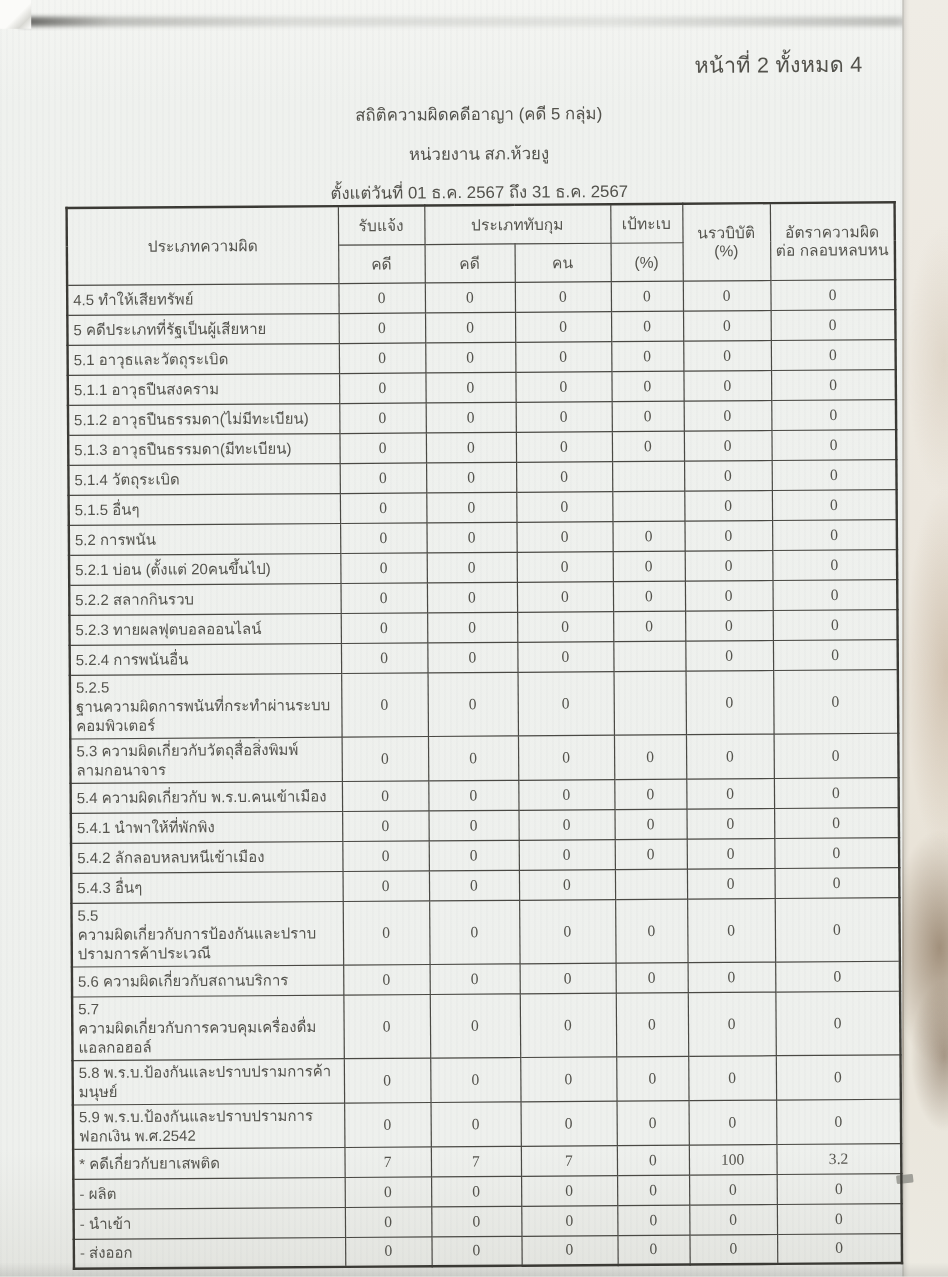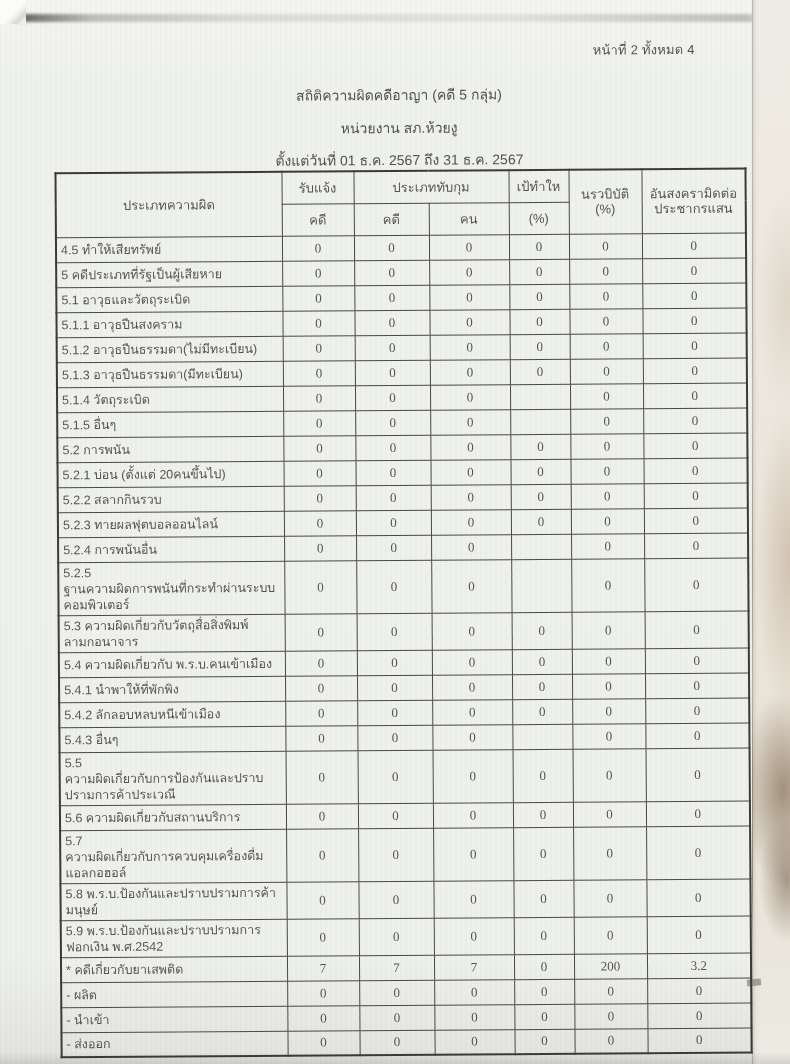--- a/index.html
+++ b/index.html
@@ -43,21 +43,21 @@
   .edge-bottom{
     position:absolute;bottom:0;left:0;width:100%;height:12px;
     background:linear-gradient(180deg,rgba(0,0,0,0),rgba(0,0,0,.10));
   }
   
   .content{
     position:absolute;top:0;left:0;width:790px;height:1064px;
     transform:rotate(-0.4deg);transform-origin:50% 50%;
     color:#53524c;
   }
-  .page-label{position:absolute;top:41px;right:92px;font-size:13px;letter-spacing:.2px;}
+  .page-label{position:absolute;top:41px;right:68px;font-size:18px;letter-spacing:.2px;}
   .c-line{position:absolute;left:57px;width:690px;text-align:center;font-size:14px;}
   .title{top:84px;}
   .subtitle{top:117px;}
   .dates{top:149px;}
 
   table.stats{
     position:absolute;left:57px;top:170px;width:690px;
     border-collapse:collapse;table-layout:fixed;
     border:2px solid #3b3a35;
     background:transparent;
@@ -101,23 +101,23 @@
         <col style="width:80px">
           <col style="width:60px">
           <col style="width:73px">
           <col style="width:104px">
       </colgroup>
       <thead>
         <tr>
           <th rowspan="2">ประเภทความผิด</th>
           <th>รับแจ้ง</th>
           <th colspan="2">ประเภททับกุม</th>
-          <th>เป้ทำให</th>
+          <th>เป้ทะเบ</th>
           <th rowspan="2">นรวบิบัติ (%)</th>
-          <th rowspan="2">อันสงครามิดต่อ ประชากรแสน</th>
+          <th rowspan="2">อัตราความผิดต่อ กลอบหลบหน</th>
         </tr>
         <tr>
           <th>คดี</th>
           <th>คดี</th>
           <th>คน</th>
           <th>(%)</th>
         </tr>
       </thead>
       <tbody>
           <tr>
@@ -338,21 +338,21 @@
             <td class="num">0</td>
             <td class="num">0</td>
             <td class="num">0</td>
           </tr>
           <tr>
             <td class="label">* คดีเกี่ยวกับยาเสพติด</td>
             <td class="num">7</td>
             <td class="num">7</td>
             <td class="num">7</td>
             <td class="num">0</td>
-            <td class="num">200</td>
+            <td class="num">100</td>
             <td class="num">3.2</td>
           </tr>
           <tr>
             <td class="label">- ผลิต</td>
             <td class="num">0</td>
             <td class="num">0</td>
             <td class="num">0</td>
             <td class="num">0</td>
             <td class="num">0</td>
             <td class="num">0</td>

